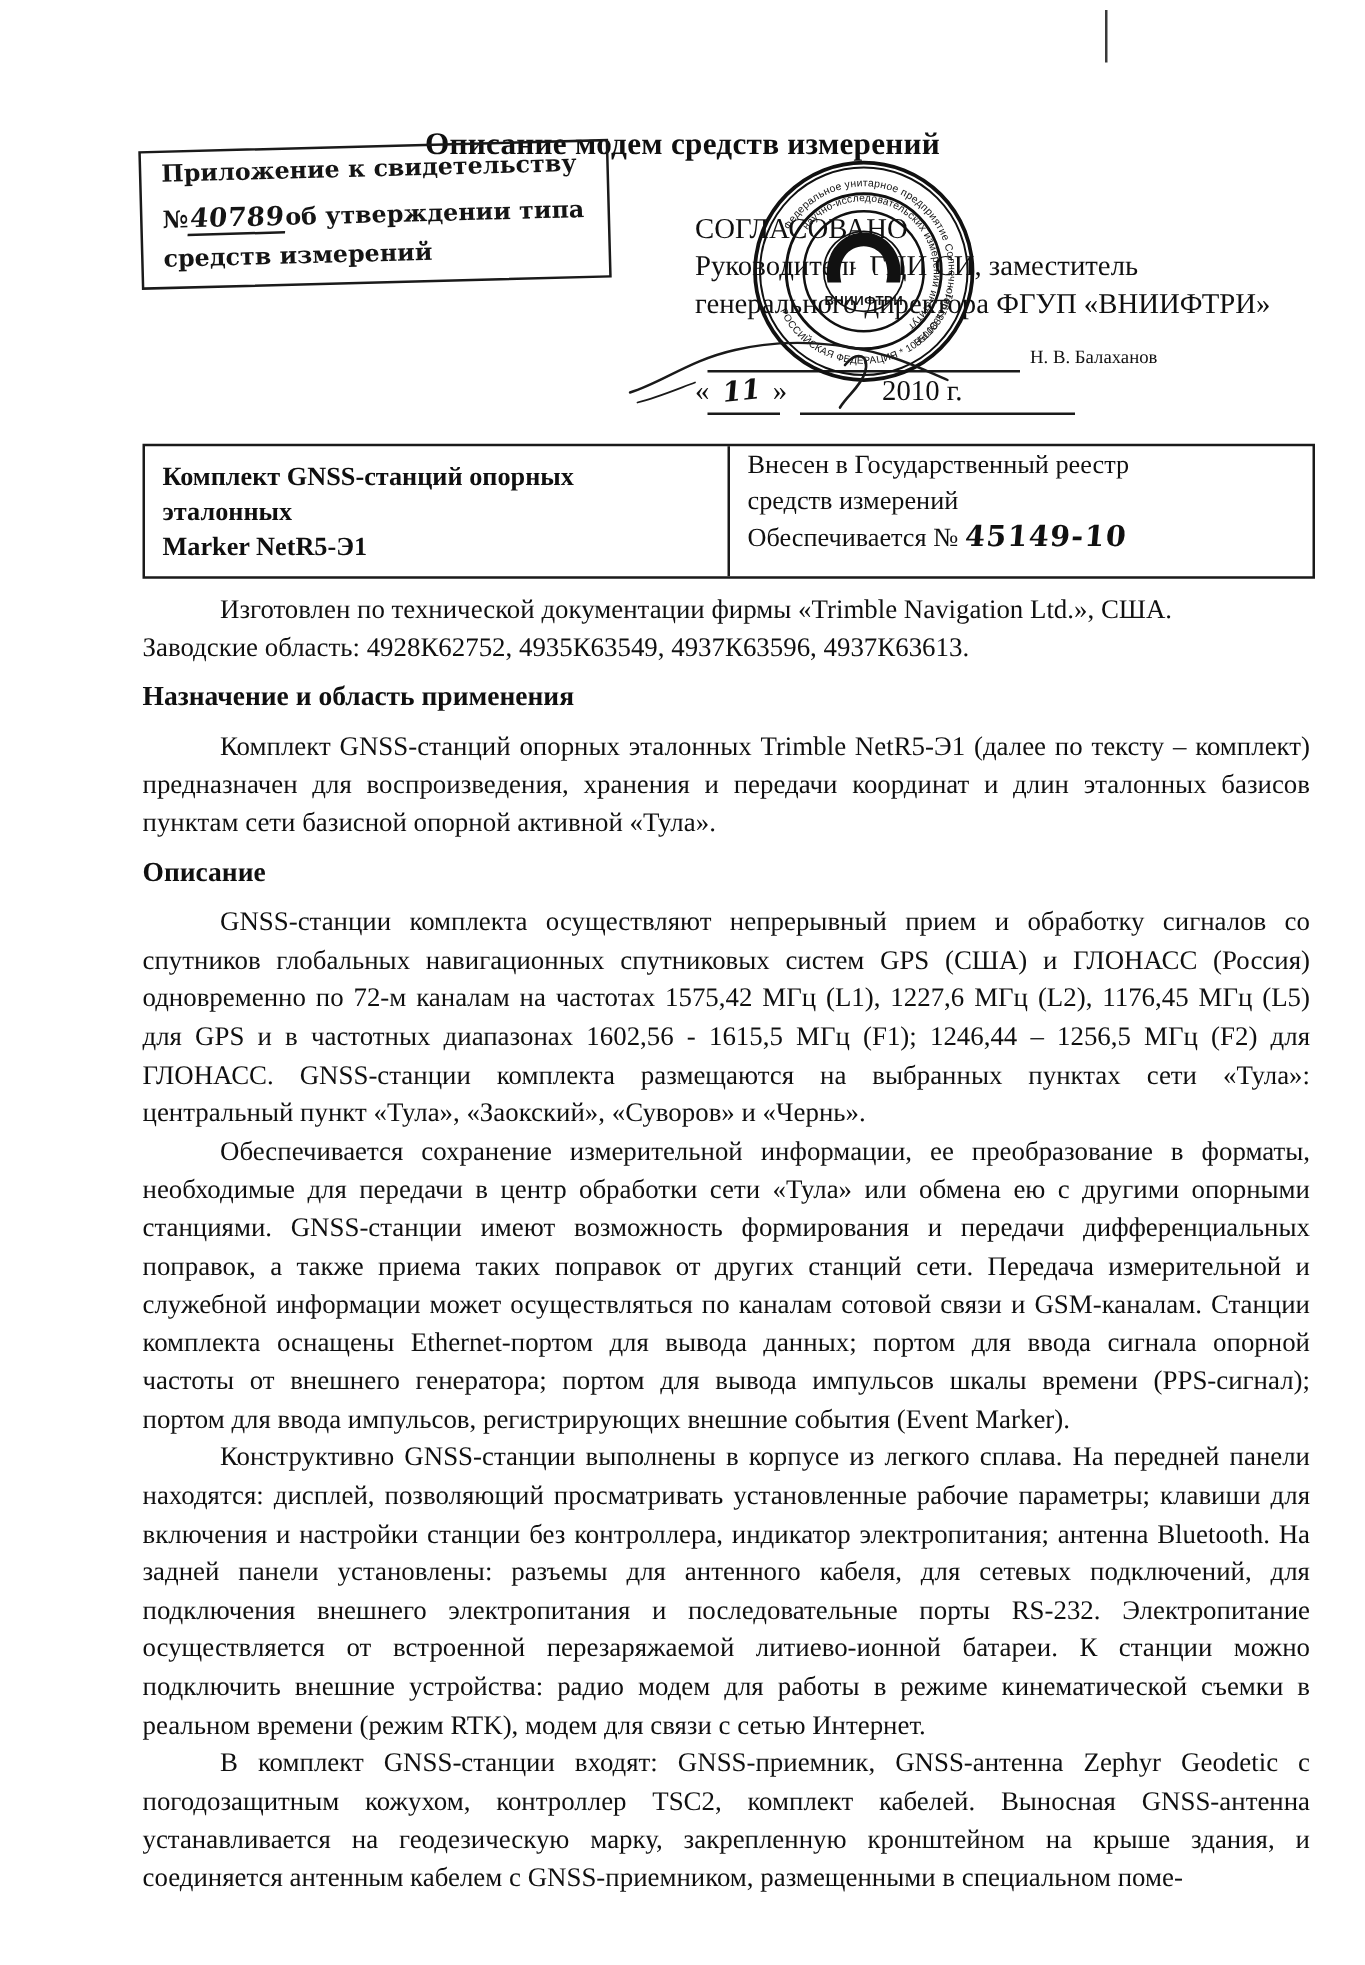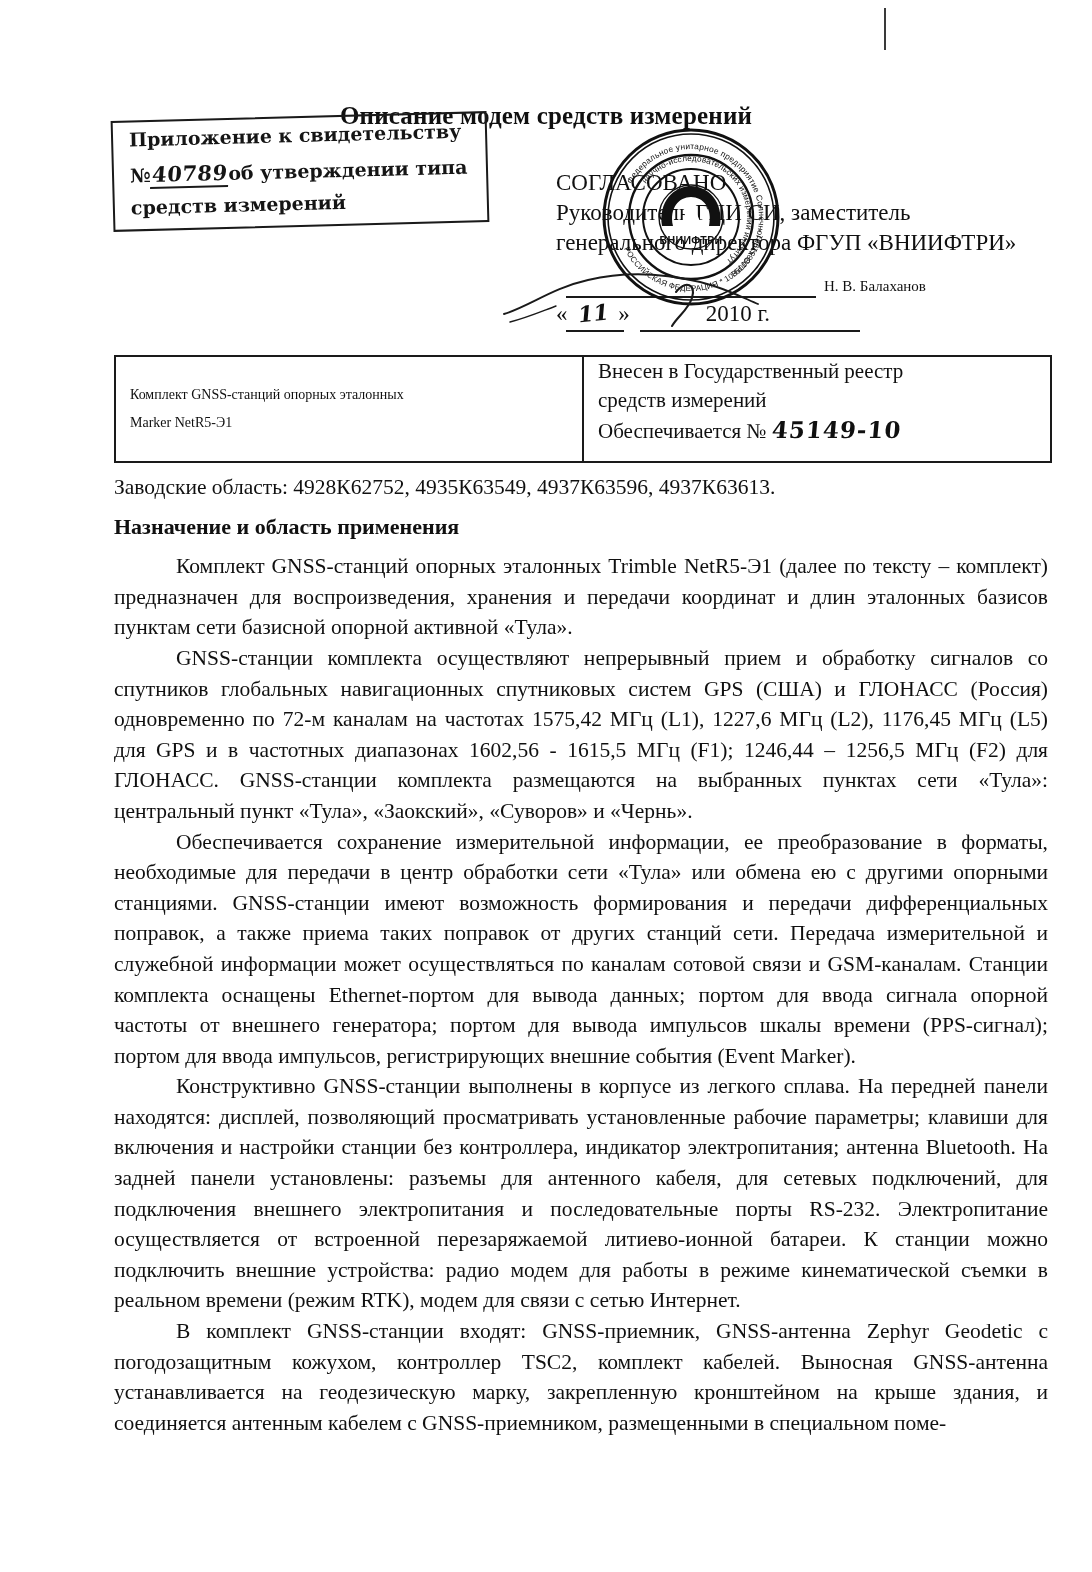--- a/index.html
+++ b/index.html
@@ -181,21 +181,21 @@
     box-sizing: border-box;
   }
   .reg-cell-right {
     flex: 1;
     display: flex;
     flex-direction: column;
     justify-content: flex-start;
     padding: 0 14px;
     box-sizing: border-box;
   }
-  .reg-cell-left .txt { font-size: 14px; line-height: 28px; }
+  .reg-cell-left .txt { font-size: 21px; line-height: 28px; font-weight: bold; }
   .reg-cell-right .txt { font-size: 21px; line-height: 29px; white-space: nowrap; }
   .hw-reg {
     font-family: "DejaVu Serif", serif;
     font-weight: bold;
     font-size: 23px;
     letter-spacing: 1px;
     display: inline-block;
     transform: skewX(-5deg);
   }
 
@@ -307,24 +307,26 @@
       <div class="txt">Внесен   в Государственный реестр</div>
       <div class="txt">средств измерений</div>
       <div class="txt">
         <span>Обеспечивается №</span>
         <span class="hw-reg">45149-10</span>
       </div>
     </div>
   </div>
 
   <div class="body">
+    <p>Изготовлен по технической документации фирмы «Trimble Navigation Ltd.», США.</p>
     <p class="noindent">Заводские область: 4928К62752, 4935К63549, 4937К63596, 4937К63613.</p>
 
     <h2>Назначение и область применения</h2>
     <p>Комплект GNSS-станций опорных эталонных Trimble NetR5-Э1 (далее по тексту – комплект) предназначен для воспроизведения, хранения и передачи координат и длин эталонных базисов пунктам сети базисной опорной активной «Тула».</p>
 
+    <h2>Описание</h2>
     <p>GNSS-станции комплекта осуществляют непрерывный прием и обработку сигналов со спутников глобальных навигационных спутниковых систем GPS (США) и ГЛОНАСС (Россия) одновременно по 72-м каналам на частотах 1575,42 МГц (L1),  1227,6 МГц (L2),  1176,45 МГц (L5) для GPS и в частотных диапазонах 1602,56 - 1615,5 МГц (F1); 1246,44 – 1256,5 МГц (F2) для ГЛОНАСС. GNSS-станции комплекта размещаются на выбранных пунктах сети «Тула»: центральный пункт «Тула», «Заокский», «Суворов» и «Чернь».</p>
     <p>Обеспечивается сохранение измерительной информации, ее преобразование в форматы, необходимые для передачи в центр обработки сети «Тула» или обмена ею с другими опорными станциями. GNSS-станции имеют возможность  формирования и передачи дифференциальных поправок, а также приема таких поправок от других станций сети. Передача измерительной и служебной информации может осуществляться по каналам сотовой связи и GSM-каналам. Станции комплекта оснащены Ethernet-портом для вывода данных; портом для ввода сигнала опорной частоты от внешнего генератора; портом для вывода импульсов шкалы времени (PPS-сигнал); портом для ввода импульсов, регистрирующих внешние события (Event Marker).</p>
     <p>Конструктивно GNSS-станции выполнены в корпусе из легкого сплава. На передней панели находятся: дисплей, позволяющий просматривать установленные рабочие параметры; клавиши для включения и настройки станции без контроллера, индикатор электропитания; антенна  Bluetooth. На задней панели установлены:  разъемы для антенного кабеля, для сетевых подключений, для подключения внешнего электропитания и последовательные порты RS-232. Электропитание осуществляется от встроенной перезаряжаемой литиево-ионной батареи. К станции можно подключить внешние устройства: радио модем для работы в режиме кинематической съемки в реальном времени (режим RTK), модем для связи с сетью Интернет.</p>
     <p>В комплект GNSS-станции входят: GNSS-приемник, GNSS-антенна Zephyr Geodetic  с погодозащитным кожухом, контроллер TSC2, комплект кабелей. Выносная GNSS-антенна устанавливается на геодезическую марку, закрепленную кронштейном на крыше здания, и соединяется антенным кабелем с GNSS-приемником, размещенными в специальном поме-</p>
   </div>
 
 </div>
 
 </body></html>

